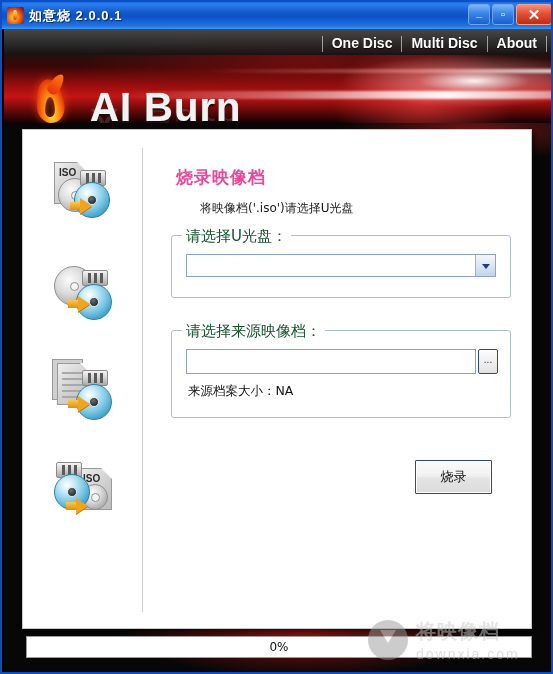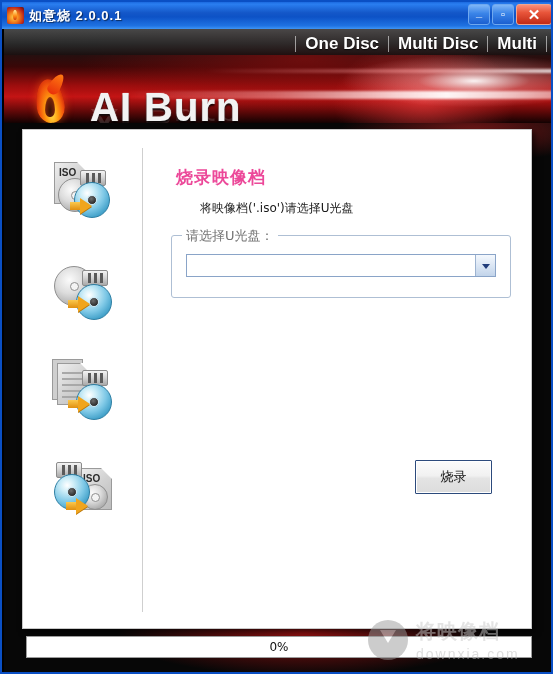--- a/index.html
+++ b/index.html
@@ -140,21 +140,21 @@
     height: 19px;
     z-index: 5;
   }
   .nav-sep {
     width: 1px; height: 16px;
     background: rgba(255,255,255,0.55);
     margin: 0 1px;
   }
   .nav-item {
     color: #ffffff;
-    font-size: 17px;
+    font-size: 14px;
     font-weight: bold;
     padding: 0 8px;
     line-height: 17px;
     text-shadow: 0 1px 1px rgba(0,0,0,0.8);
     white-space: nowrap;
     cursor: pointer;
   }
   .logo-flame {
     position: absolute;
     left: 26px; top: 46px;
@@ -403,22 +403,22 @@
     border: 1px solid #aebfd4;
     border-radius: 3px;
     box-sizing: border-box;
     background: transparent;
   }
   .group-title {
     position: absolute;
     top: -9px; left: 10px;
     padding: 0 4px;
     background: #ffffff;
-    font-size: 13px;
-    color: #737373;
+    font-size: 15px;
+    color: #14532d;
     font-family: "DejaVu Sans", "Liberation Sans", sans-serif;
     white-space: nowrap;
   }
   #group-usb { left: 28px; top: 105px; width: 340px; height: 63px; }
   #group-iso { left: 28px; top: 200px; width: 340px; height: 88px; }
 
   .combo {
     position: absolute;
     left: 14px; top: 18px;
     width: 310px; height: 23px;
@@ -606,21 +606,21 @@
     <div class="banner-top"></div>
     <div class="banner-streak2"></div>
     <div class="banner-streak"></div>
 
     <div class="nav">
       <div class="nav-sep"></div>
       <div class="nav-item">One Disc</div>
       <div class="nav-sep"></div>
       <div class="nav-item">Multi Disc</div>
       <div class="nav-sep"></div>
-      <div class="nav-item">Multi</div>
+      <div class="nav-item">About</div>
       <div class="nav-sep"></div>
     </div>
 
     <div class="logo-flame">
       <div class="f-outer"></div>
       <div class="f-tip"></div>
       <div class="f-inner"></div>
     </div>
     <div class="logo-reflect">AI Burn</div>
     <div class="logo-text">AI Burn</div>
@@ -706,20 +706,28 @@
         <div class="c-sub">将映像档('.iso')请选择U光盘</div>
 
         <div class="group" id="group-usb">
           <div class="group-title">请选择U光盘：</div>
           <div class="combo">
             <div class="combo-value"></div>
             <div class="combo-arrow"></div>
           </div>
         </div>
 
+        <div class="group" id="group-iso">
+          <div class="group-title">请选择来源映像档：</div>
+          <div class="textbox-row">
+            <div class="textbox" placeholder=""></div>
+            <div class="browse-btn">...</div>
+          </div>
+          <div class="size-label">来源档案大小：NA</div>
+        </div>
 
         <div class="burn-btn">烧录</div>
 
       </div>
     </div>
   </div>
 
   <div class="progress-wrap">
     <div class="progress-fill" style="width: 0%;"></div>
     <div class="progress-text">0%</div>

